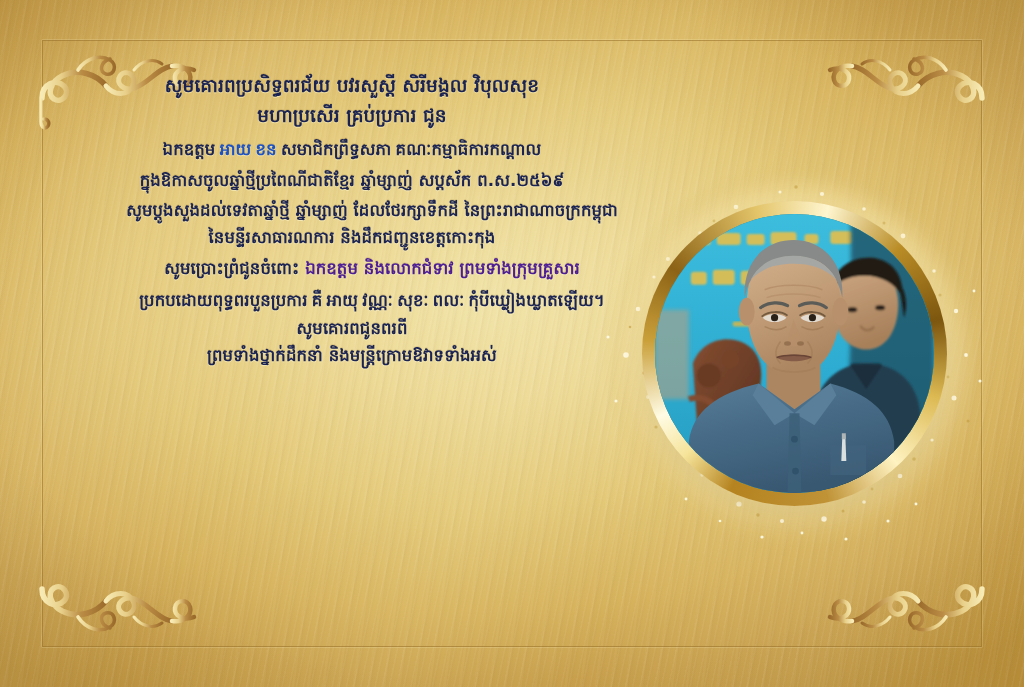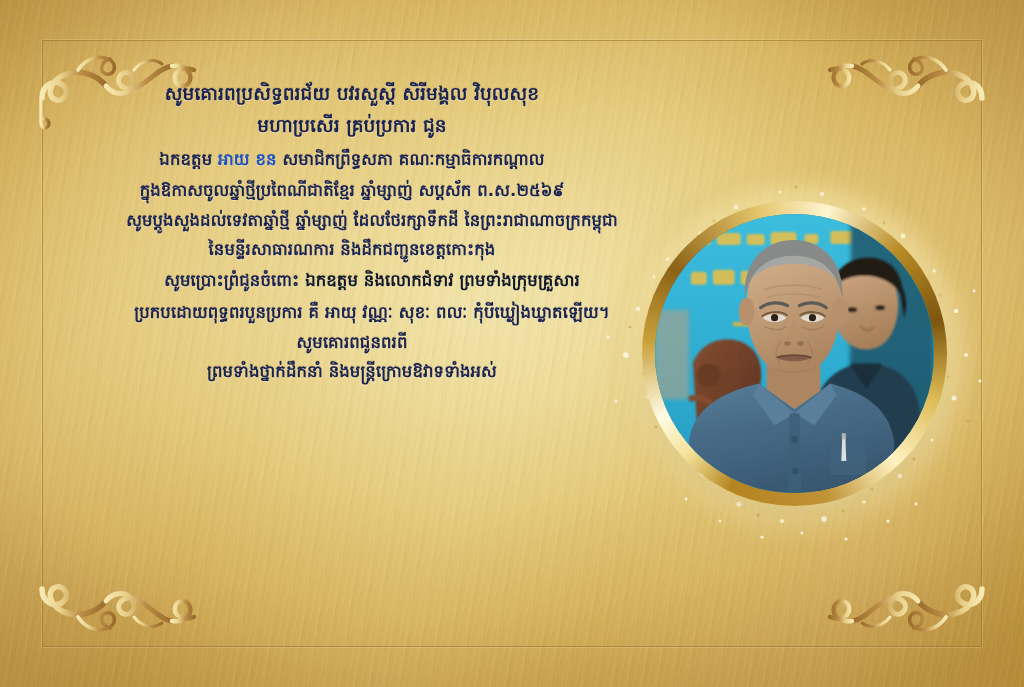--- a/index.html
+++ b/index.html
@@ -162,31 +162,30 @@
     color: #1a2352;
   }
   .line {
     font-weight: 700;
     line-height: 1.30;
     letter-spacing: 0.1px;
     text-shadow:
       0 1px 0 rgba(255,247,205,0.55),
       0 -1px 0 rgba(90,60,10,0.12);
     white-space: nowrap;
-    margin-top: 8px;
   }
   .s-title  { font-size: 18.5px; }
   .s-body   { font-size: 16.5px; }
 
-  .line + .line { }
+  .line + .line { margin-top: 6px; }
   .gap-sm { margin-top: 9px !important; }
-  .gap-md { margin-top: 11px !important; }
+  .gap-md { margin-top: 11px !important; font-family: Liberation Serif, serif; }
 
   .hl-blue  { color: #1c52c4; }
-  .hl-navy  { color: #0f172a; }
+  .hl-navy  { color: #4c1d95; }
 
   .wide { width: 640px; }
 </style>
 </head>
 <body>
 
 <div class="card">
 
   <div class="bg-base"></div>
   <div class="bg-brush"></div>

